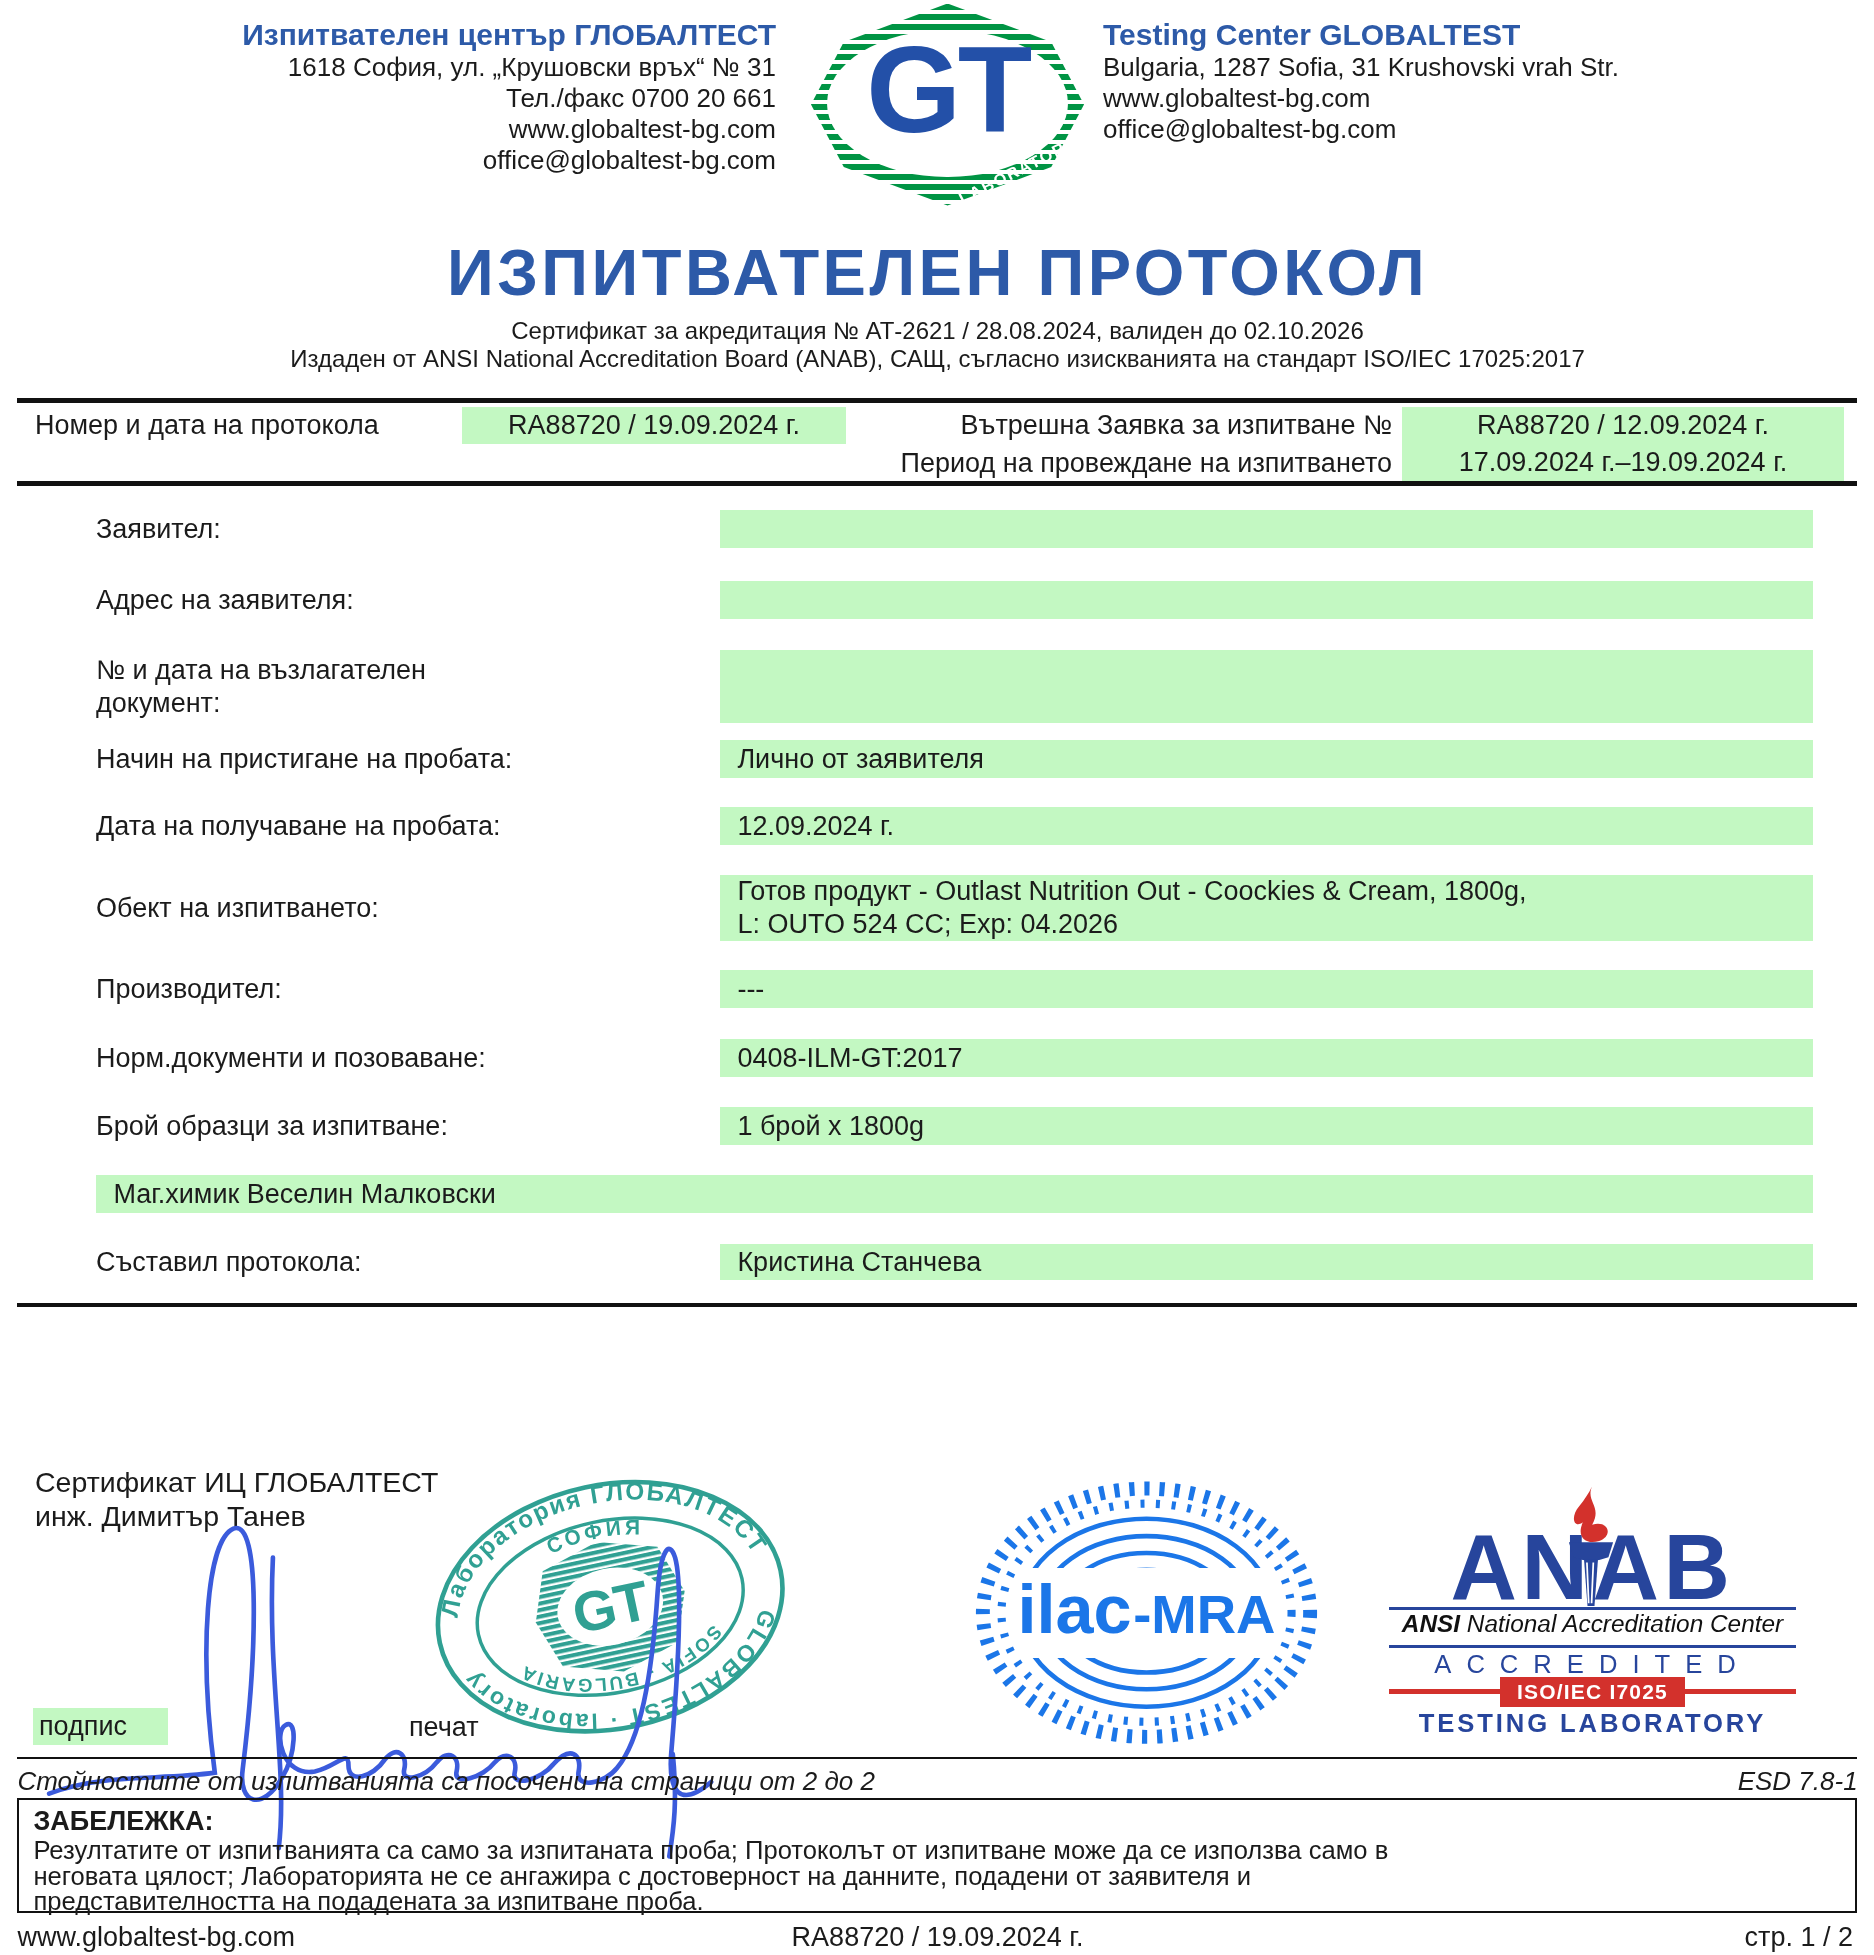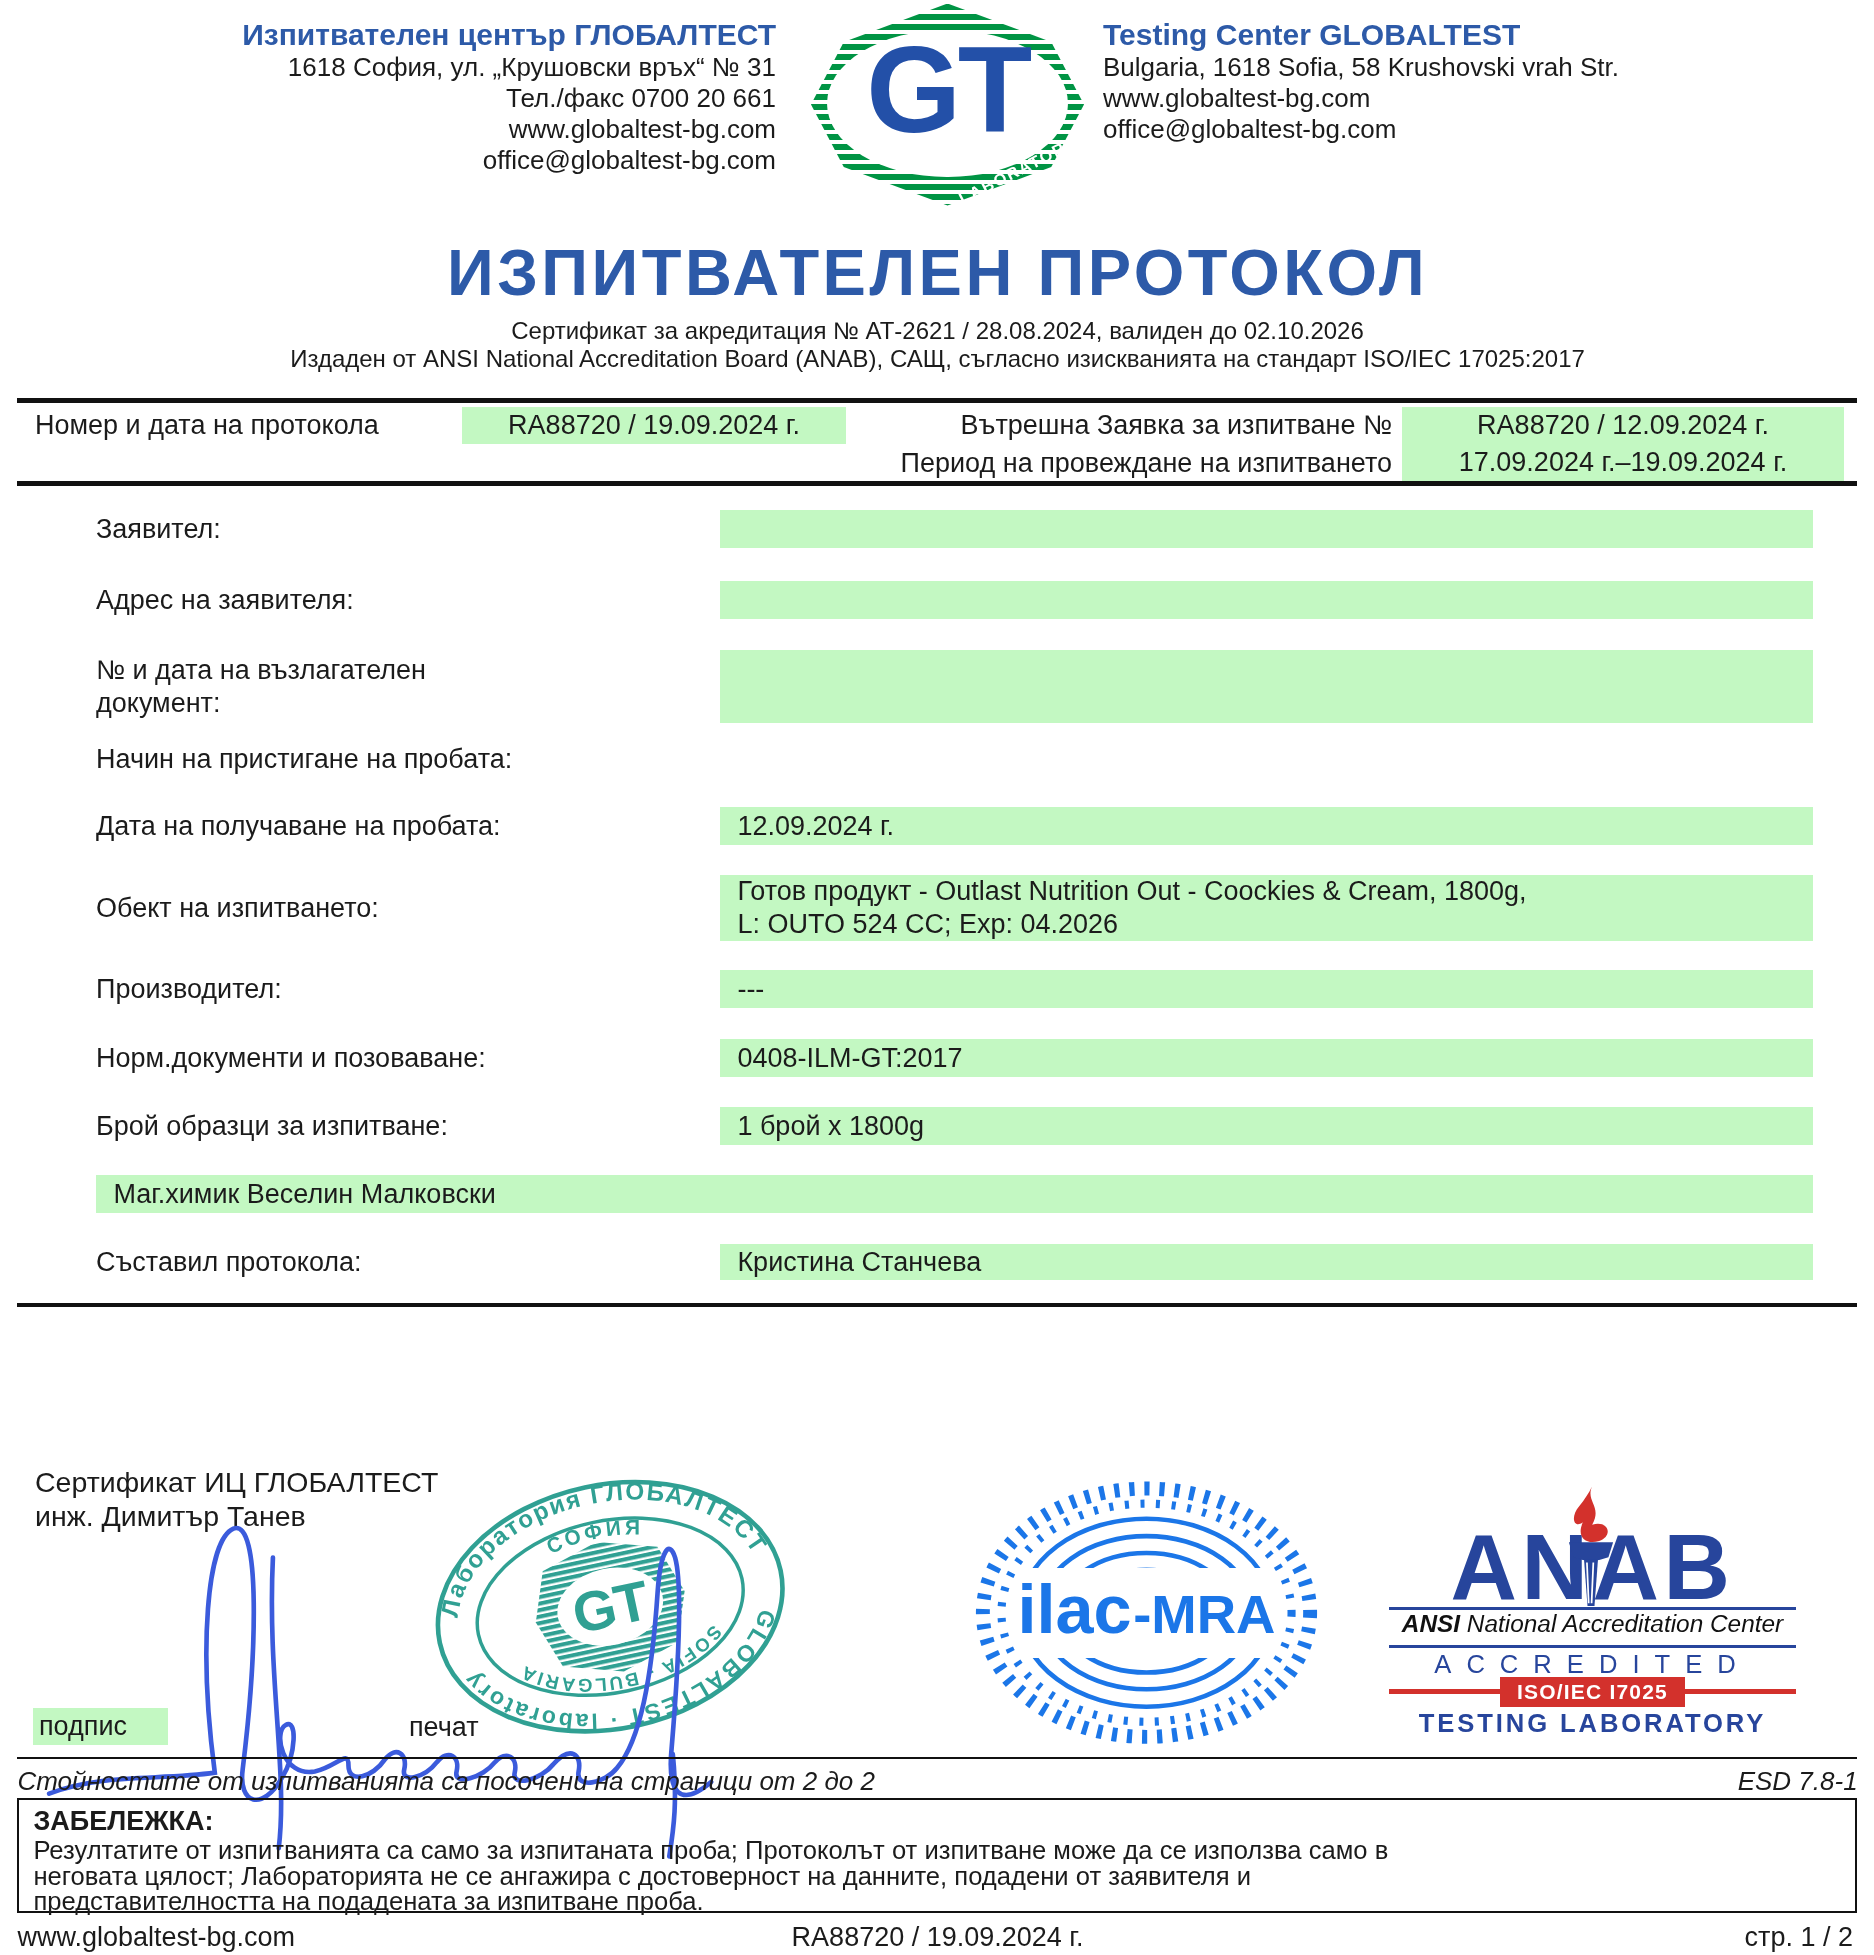--- a/index.html
+++ b/index.html
@@ -99,21 +99,21 @@
 
 <div class="abs gt-logo">
   <div class="gt-hex"></div>
   <div class="gt-ellipse"></div>
   <div class="gt-text">GT</div>
   <div class="gt-lab">LABORATORY</div>
 </div>
 
 <div class="abs hdr-right">
   <div class="hdr-title">Testing Center GLOBALTEST</div>
-  <div>Bulgaria, 1618 Sofia, 58 Krushovski vrah Str.</div>
+  <div>Bulgaria, 1287 Sofia, 31 Krushovski vrah Str.</div>
   <div>www.globaltest-bg.com</div>
   <div>office@globaltest-bg.com</div>
 </div>
 
 <div class="abs doc-title">ИЗПИТВАТЕЛЕН ПРОТОКОЛ</div>
 <div class="abs accr1">Сертификат за акредитация № АТ-2621 / 28.08.2024, валиден до 02.10.2026</div>
 <div class="abs accr2">Издаден от ANSI National Accreditation Board (ANAB), САЩ, съгласно изискванията на стандарт ISO/IEC 17025:2017</div>
 
 <div class="abs rule" style="top:398px;height:5.2px"></div>
 
@@ -138,20 +138,21 @@
   <div class="f-label preline">Адрес на заявителя:</div>
   <div class="f-value preline"></div>
 </div>
 <div class="form-row" style="top:650px;height:73px">
   <div class="f-label preline">№ и дата на възлагателен
 документ:</div>
   <div class="f-value preline"></div>
 </div>
 <div class="form-row" style="top:740px;height:38px">
   <div class="f-label preline">Начин на пристигане на пробата:</div>
+  <div class="f-value preline">Лично от заявителя</div>
 </div>
 <div class="form-row" style="top:807px;height:38px">
   <div class="f-label preline">Дата на получаване на пробата:</div>
   <div class="f-value preline">12.09.2024 г.</div>
 </div>
 <div class="form-row" style="top:875px;height:66px">
   <div class="f-label preline">Обект на изпитването:</div>
   <div class="f-value preline">Готов продукт - Outlast Nutrition Out - Coockies &amp; Cream, 1800g,
 L: OUTO 524 CC; Exp: 04.2026</div>
 </div>

